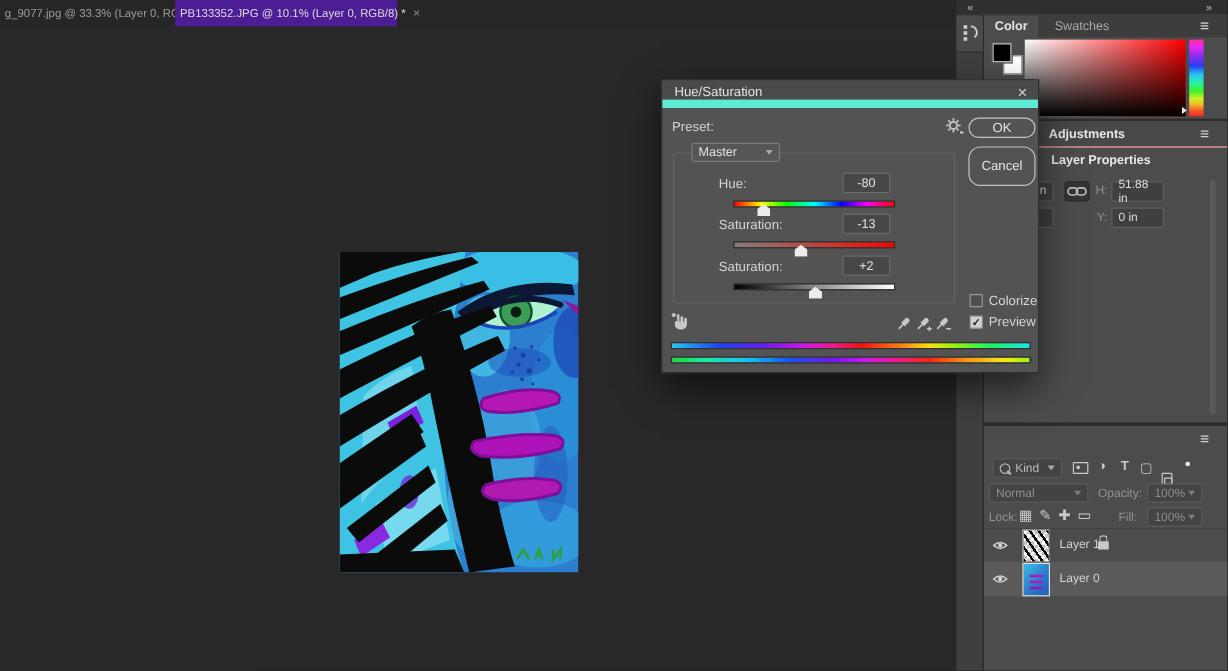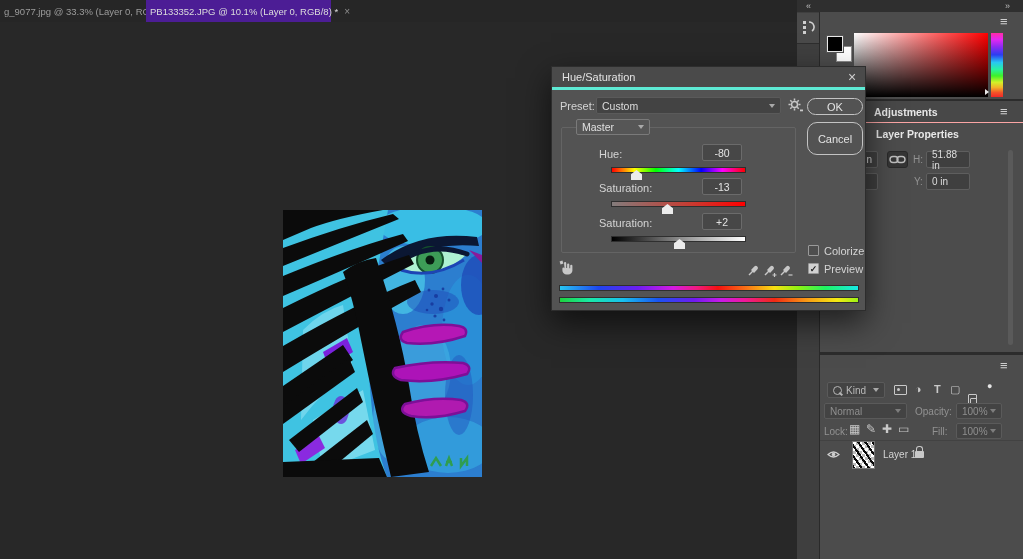--- a/index.html
+++ b/index.html
@@ -38,21 +38,21 @@
   .eyewrap{width:26px;display:flex;justify-content:center}
   .thumb1{width:21px;height:26px;border:1px solid #777;background-color:#fff;
     background-image:repeating-linear-gradient(55deg,#0a0a0a 0 2px,transparent 2px 6px),
       linear-gradient(45deg,#b9b9b9 25%,transparent 25% 75%,#b9b9b9 75%),
       linear-gradient(45deg,#b9b9b9 25%,transparent 25% 75%,#b9b9b9 75%);
     background-size:auto,6px 6px,6px 6px;background-position:0 0,0 0,3px 3px}
   .thumb0{width:21px;height:26px;border:1px solid #ddd;background:linear-gradient(135deg,#38bce6 0%,#2b7ccd 55%,#1f5fc0 100%);position:relative}
   .thumb0 span{position:absolute;left:5px;top:9px;width:11px;height:2px;background:#b517b5;box-shadow:0 5px 0 #b517b5,0 10px 0 #a512b0}
   
   .dialog{left:551px;top:66px;width:315px;height:245px;background:#535353;border:1px solid #2d2d2d;box-shadow:0 12px 30px rgba(0,0,0,.6);z-index:50}
-  .dlgtitle{left:0;top:0;width:100%;height:23px;background:#4a4a4a;border-bottom:3px solid #5eead4}
+  .dlgtitle{left:0;top:0;width:100%;height:23px;background:#4a4a4a;border-bottom:7px solid #5eead4}
   .pill{border:1px solid #c3c3c3;border-radius:10px;color:#e3e3e3;font-size:11px;display:flex;align-items:center;justify-content:center;background:transparent}
   .groupbox{border:1px solid #646464;border-radius:2px}
   .valfield{background:#474747;border:1px solid #6b6b6b;border-radius:2px;font-size:10.5px;color:#e2e2e2;display:flex;align-items:center;justify-content:center}
   .sliderbar{height:6px;border:1px solid #2f2f2f}
   .hueband{background:linear-gradient(to right,#f00 0%,#ff0 17%,#0f0 33%,#0ff 50%,#00f 67%,#f0f 83%,#f00 100%)}
   .satband{background:linear-gradient(to right,#837c7c 0%,#c93a30 60%,#f00 100%)}
   .lightband{background:linear-gradient(to right,#000 0%,#8a8a8a 50%,#fff 100%)}
   .handle{width:11px;height:10px;background:#ececec;clip-path:polygon(50% 0,100% 42%,100% 100%,0 100%,0 42%)}
   .cbox{width:11px;height:11px;border:1px solid #9a9a9a;border-radius:1px;background:#4e4e4e;display:flex;align-items:center;justify-content:center;font-size:9px;color:#1e1e1e}
   .cbox.checked{background:#d2d2d2;font-weight:bold}
@@ -158,20 +158,24 @@
           <rect x="2" y="2" width="3" height="3"></rect>
           <rect x="2" y="7" width="3" height="3"></rect>
           <rect x="2" y="12" width="3" height="3"></rect>
         </g>
       <path d="M8,3 a5,5 0 0 1 3,9" fill="none" stroke="#cfcfcf" stroke-width="1.6"></path>
     </svg>
   </div>
 
   <div class="a panels"></div>
 
+  <div class="a ptabbar" style="left:820px;top:12px;width:203px;height:19px">
+    <span class="ptab active">Color</span>
+    <span class="ptab">Swatches</span>
+  </div>
   <span class="a menu-glyph" style="left:1000px;top:17px">≡</span>
   <div class="a" style="left:836px;top:46px;width:16px;height:16px;background:#fff;border:1px solid #8a8a8a"></div>
   <div class="a" style="left:827px;top:36px;width:16px;height:16px;background:#000;border:1px solid #e8e8e8;outline:1px solid #555"></div>
   <div class="a gradsq" style="left:854px;top:33px;width:134px;height:64px"></div>
   <div class="a huestrip" style="left:991px;top:33px;width:12px;height:64px"></div>
   <div class="a rmark" style="left:985px;top:89px"></div>
 
   <div class="a hdrline" style="left:820px;top:99px;width:203px;height:2px"></div>
   <div class="a" style="left:820px;top:101px;width:203px;height:22px;background:#484848;border-bottom:1px solid #fca5a5">
     <span class="txt bold" style="position:absolute;left:54px;top:5px;font-size:10.5px">Adjustments</span>
@@ -235,32 +239,40 @@
   <div class="a lrow" style="left:820px;top:440px;width:203px;height:28px;border-top:1px solid #424242">
     <span class="eyewrap">
       <svg width="13" height="9" viewBox="0 0 13 9">
         <path d="M1,4.5 Q6.5,-0.5 12,4.5 Q6.5,9.5 1,4.5 Z" fill="none" stroke="#cfcfcf" stroke-width="1.2"></path>
         <circle cx="6.5" cy="4.5" r="1.8" fill="#cfcfcf"></circle>
       </svg>
     </span>
     <span class="thumb1" style="margin-left:6px"></span>
     <span class="txt" style="margin-left:8px;font-size:10px">Layer 1</span>
   </div>
+  <div class="a lrow" style="left:820px;top:468px;width:203px;height:29px;background:#5a5a5a">
+    <span class="eyewrap">
+      <svg width="13" height="9" viewBox="0 0 13 9">
+        <path d="M1,4.5 Q6.5,-0.5 12,4.5 Q6.5,9.5 1,4.5 Z" fill="none" stroke="#cfcfcf" stroke-width="1.2"></path>
+        <circle cx="6.5" cy="4.5" r="1.8" fill="#cfcfcf"></circle>
+      </svg>
+    </span>
+    <span class="thumb0" style="margin-left:6px">
+        <span></span>
+      </span>
+    <span class="txt" style="margin-left:8px;font-size:10px">Layer 0</span>
+  </div>
 
   <div class="a dialog">
     <div class="a dlgtitle">
       <span class="txt" style="position:absolute;left:10px;top:4px;font-size:11px;color:#e2e2e2">Hue/Saturation</span>
       <span style="position:absolute;left:296px;top:2px;color:#cfcfcf;font-size:14px">×</span>
     </div>
 
     <span class="a txt" style="left:8px;top:33px">Preset:</span>
-    <div class="a dd" style="left:44px;top:30px;width:185px;height:17px;color:#dcdcdc;font-size:10.5px">
-      <span>Custom</span>
-      <span class="chev"></span>
-    </div>
     <span class="a" style="left:236px;top:31px">
       <svg width="15" height="14" viewBox="0 0 15 14">
         <circle cx="6.5" cy="6.5" r="3" fill="none" stroke="#c8c8c8" stroke-width="1.5"></circle>
         <g stroke="#c8c8c8" stroke-width="1.5">
           <line x1="6.5" y1="0.5" x2="6.5" y2="2.6"></line>
             <line x1="6.5" y1="10.4" x2="6.5" y2="12.5"></line>
           <line x1="0.5" y1="6.5" x2="2.6" y2="6.5"></line>
             <line x1="10.4" y1="6.5" x2="12.5" y2="6.5"></line>
           <line x1="2.3" y1="2.3" x2="3.7" y2="3.7"></line>
             <line x1="9.3" y1="9.3" x2="10.7" y2="10.7"></line>

